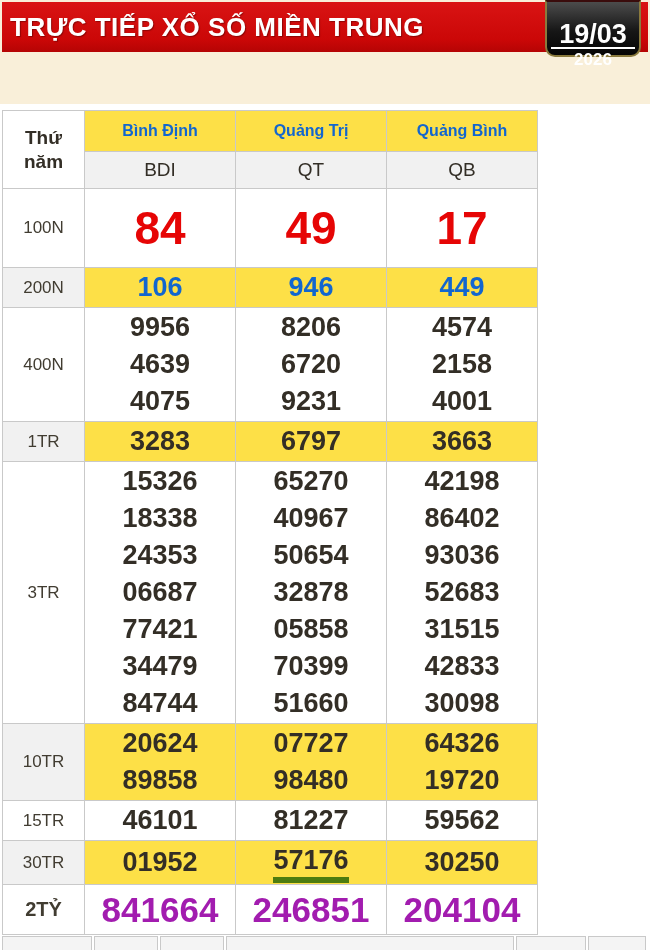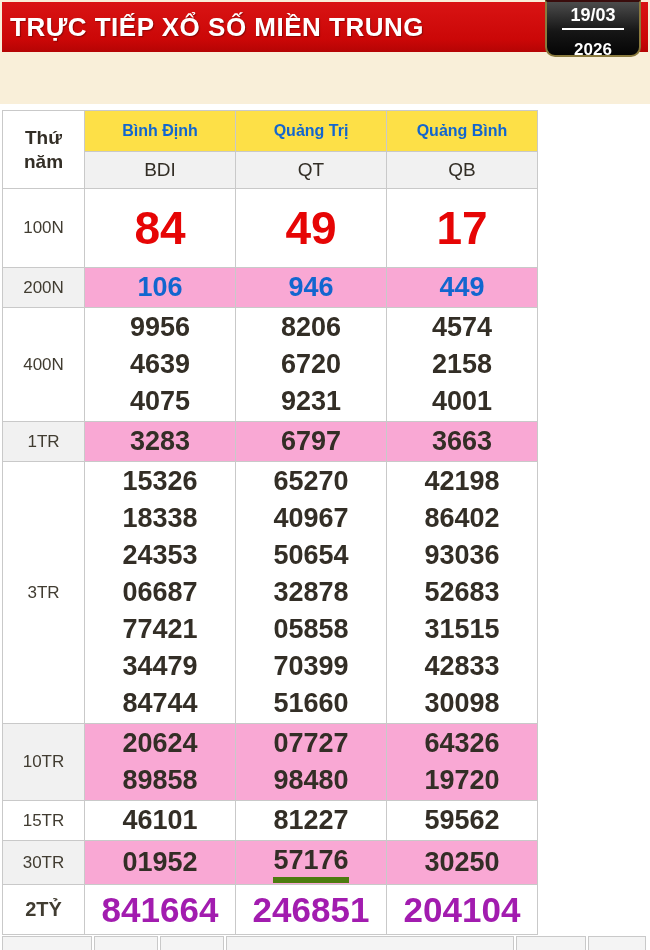--- a/index.html
+++ b/index.html
@@ -28,24 +28,24 @@
   }
   .badge{
     position:absolute;top:0;right:9px;width:92px;height:53px;
     background:linear-gradient(#4c4c4c 0%, #161616 55%, #050505 100%);
     border:2px solid #8a7a3d;border-top:2px solid #3a0c0c;
     border-radius:0 0 10px 10px;
     text-align:center;color:#fff;font-weight:bold;
     cursor:pointer;z-index:3;
   }
   .badge .dm{
-    display:inline-block;font-size:18px;line-height:24px;margin-top:1px;
+    display:inline-block;font-size:27px;line-height:24px;margin-top:20px;
     border-bottom:2px solid #ffffff;padding:0 8px 1px;
   }
-  .badge .yr{font-size:17px;line-height:20px;margin-top:10px;}
+  .badge .yr{font-size:17px;line-height:20px;margin-top:1px;}
   
   table.results{
     border-collapse:collapse;
     width:536px;margin:6px 2px 0;
     table-layout:fixed;
   }
   table.results td, table.results th{
     border:1px solid #c9c9c9;
     text-align:center;vertical-align:middle;
     padding:1px 0;
@@ -54,21 +54,21 @@
   .weekday{
     background:#ffffff;font-weight:bold;font-size:19px;color:#332e26;line-height:24px;
   }
   .prov{
     background:#fde047;color:#1266cf;font-weight:bold;font-size:16px;height:38px;
     cursor:pointer;
   }
   .code{
     background:#f1f1f1;color:#332e26;font-weight:normal;font-size:19px;height:34px;
   }
-  tr.shade td{background:#f9a8d4;}
+  tr.shade td{background:#fde047;}
   td.rowlabel{font-size:17px;color:#413c31;font-weight:normal;background:#fff;margin-left:23px;}
   tr.shade td.rowlabel{background:#f1f1f1;}
   td.rowlabel.bold{font-weight:bold;font-size:20px;}
   .num{font-weight:bold;font-size:27px;color:#332e26;line-height:37px;}
   tr.style-special .num{color:#e60505;font-size:46px;line-height:76px;}
   tr.style-blue .num{color:#1266cf;}
   tr.style-jackpot .num{color:#a21caf;font-size:35px;line-height:47px;}
   .num .u{
     display:inline-block;line-height:31px;
     border-bottom:6px solid #4d7c0f;padding-bottom:1px;

